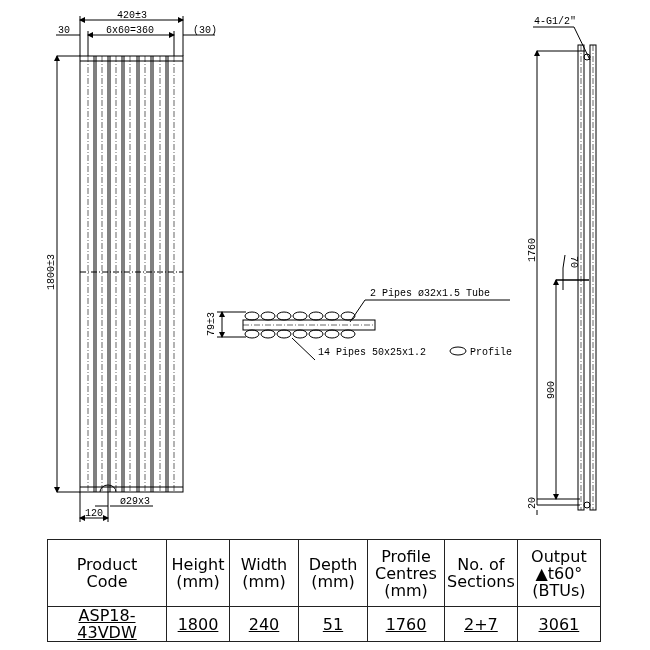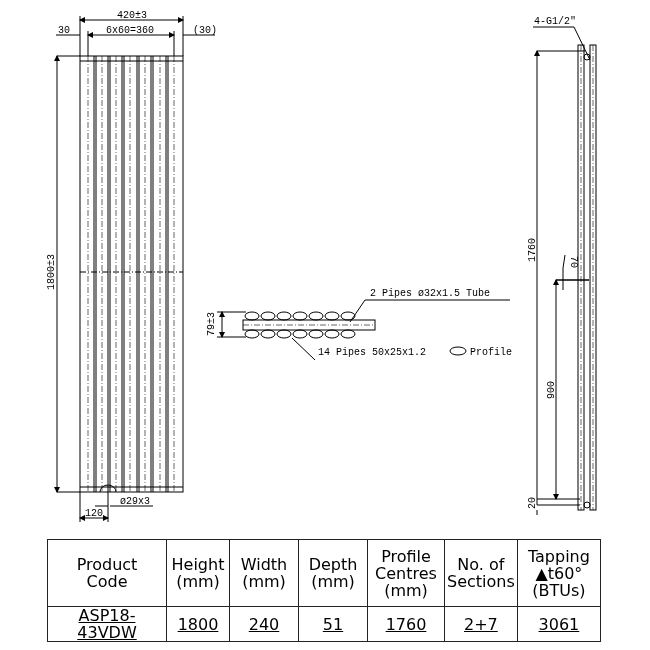--- a/index.html
+++ b/index.html
@@ -140,21 +140,21 @@
 
 <table class="spec-table">
   <thead>
     <tr>
       <th style="width:114px"><span>Product</span><br><span>Code</span></th>
       <th style="width:58px"><span>Height</span><br><span>(mm)</span></th>
       <th style="width:64px"><span>Width</span><br><span>(mm)</span></th>
       <th style="width:64px"><span>Depth</span><br><span>(mm)</span></th>
       <th style="width:72px"><span>Profile</span><br><span>Centres</span><br><span>(mm)</span></th>
       <th style="width:64px"><span>No. of</span><br><span>Sections</span></th>
-      <th><span>Tapping</span><br><span>▲t60° (BTUs)</span></th>
+      <th><span>Output</span><br><span>▲t60° (BTUs)</span></th>
     </tr>
   </thead>
   <tbody>
     <tr>
       <td>ASP18-43VDW</td>
       <td>1800</td>
       <td>240</td>
       <td>51</td>
       <td>1760</td>
       <td>2+7</td>

